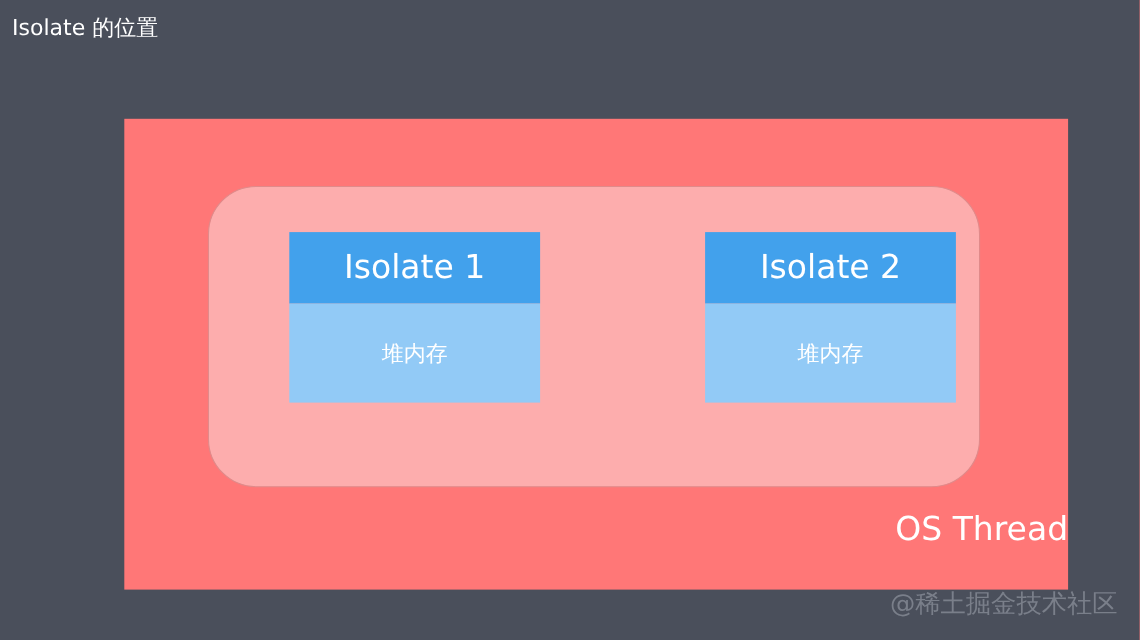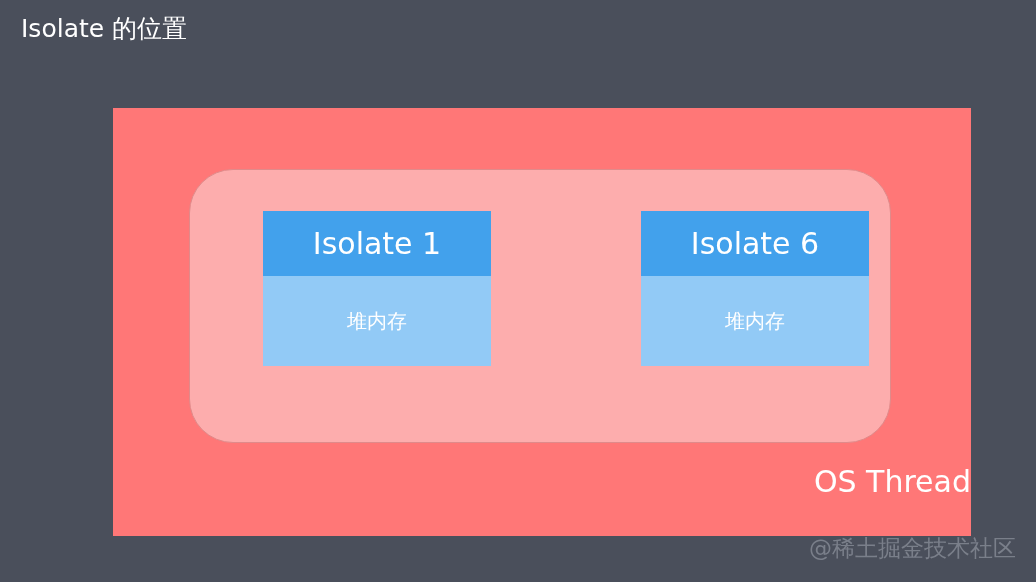--- a/index.html
+++ b/index.html
@@ -4,22 +4,22 @@
 <style>
   html, body { margin:0; padding:0; }
   body {
     width:1036px; height:582px; overflow:hidden;
     background:#4a4f5b;
     font-family:"DejaVu Sans", "Liberation Sans", sans-serif;
     position:relative;
     color:#ffffff;
   }
   .title {
-    position:absolute; left:21px; top:12px;
-    font-size:25px; color:#ffffff; letter-spacing:0px;
+    position:absolute; left:11px; top:12px;
+    font-size:20px; color:#ffffff; letter-spacing:0px;
   }
   .os-thread {
     position:absolute; left:113px; top:108px;
     width:858px; height:428px;
     background:#ff7777;
   }
   .os-label {
     position:absolute; left:0; width:100%; top:356px;
     text-align:right; font-size:30px; color:#ffffff;
   }
@@ -59,20 +59,20 @@
 
 <div class="title">Isolate 的位置</div>
 
 <div class="os-thread">
   <div class="vm-thread">
     <div class="isolate i1">
       <div class="iso-head">Isolate 1</div>
       <div class="iso-body">堆内存</div>
     </div>
     <div class="isolate i2">
-      <div class="iso-head">Isolate 6</div>
+      <div class="iso-head">Isolate 2</div>
       <div class="iso-body">堆内存</div>
     </div>
   </div>
   <div class="os-label">OS Thread</div>
 </div>
 
 <div class="watermark">@稀土掘金技术社区</div>
 
 </body></html>

